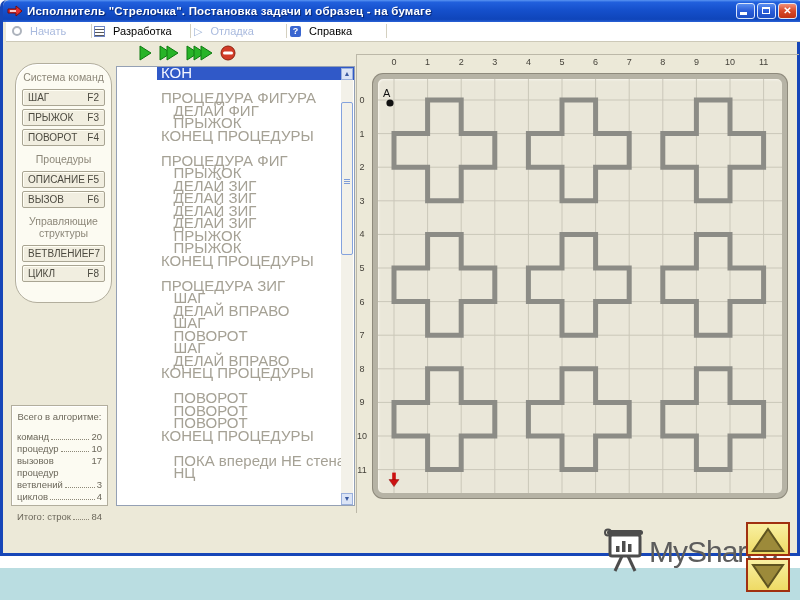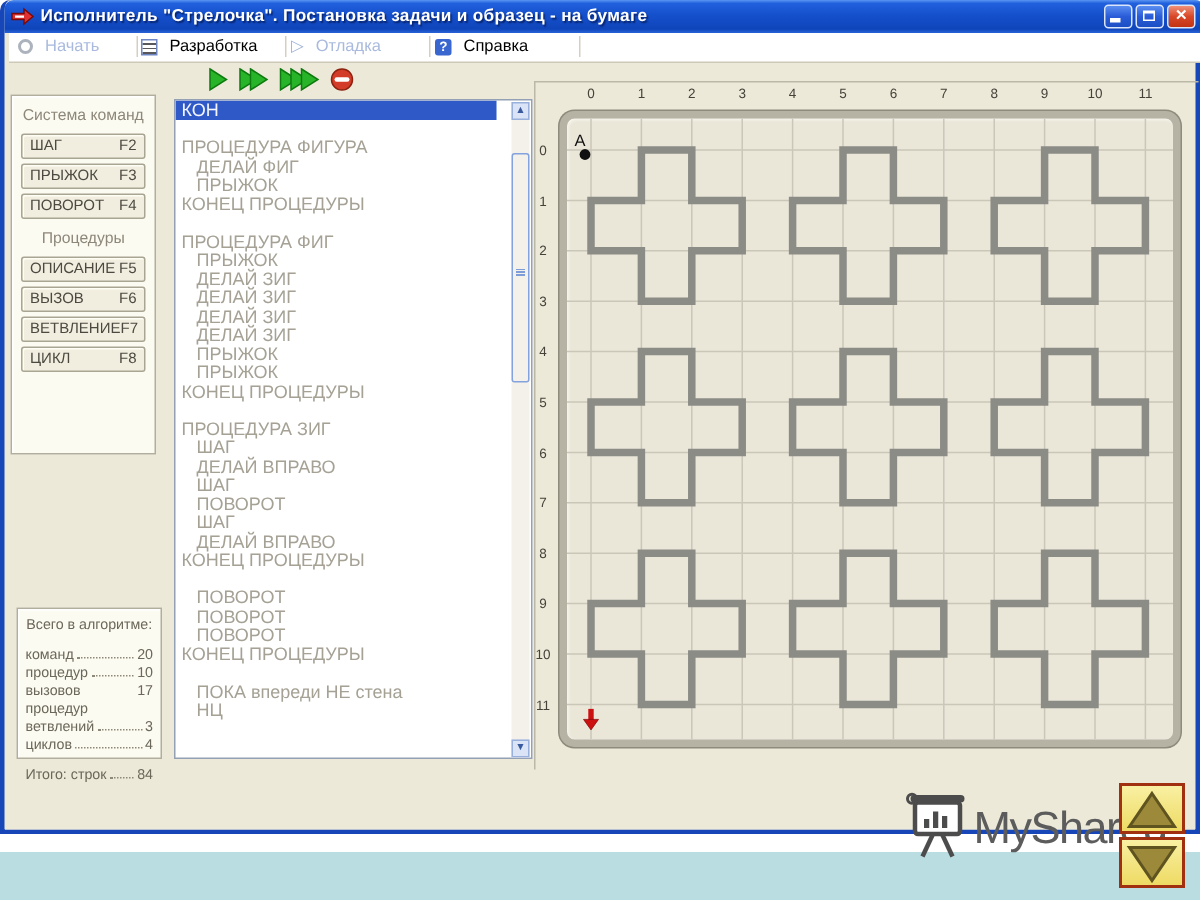--- a/index.html
+++ b/index.html
@@ -35,35 +35,35 @@
   .ico-debug{color:#9db2d6;font-size:11px;line-height:11px;}
   .ico-help{width:11px;height:11px;background:#3a66d0;border-radius:2px;color:#fff;font-size:9px;font-weight:bold;
       text-align:center;line-height:11px;}
 
   
   .runbar{position:absolute;left:136px;top:43px;height:20px;display:flex;align-items:center;gap:7px;}
   .runbtn{display:inline-flex;align-items:center;}
 
   
   .panel{position:absolute;background:#fcfbf2;border:1px solid #b2ae9d;box-shadow:inset 1px 1px 0 #fff;box-sizing:border-box;}
-  .cmd-panel{left:4px;top:63px;width:97px;height:240px;}
+  .cmd-panel{left:12px;top:63px;width:97px;height:240px;border-radius:22px;}
   .grp-title{color:#8d887a;font-size:10.5px;text-align:center;margin:7px 4px 6px;line-height:12px;}
   .side-btn{width:83px;height:17px;margin:0 auto 3px;background:#f1eee0;border:1px solid #a9a593;border-radius:2px;
       box-shadow:inset 1px 1px 0 #fffef4;display:flex;justify-content:space-between;align-items:center;
       padding:0 5px;box-sizing:border-box;font-size:10px;color:#4c4a40;}
   .stats-panel{left:8px;top:405px;width:97px;height:101px;padding:5px 5px 0;font-size:9.5px;color:#6b675a;}
   .stats-title{margin-bottom:9px;text-align:center;}
   .stat-row{display:flex;align-items:baseline;line-height:12px;}
   .leader{flex:1;border-bottom:1px dotted #8d8878;margin:0 2px 2px;}
   .stat-total{margin-top:8px;text-align:right;}
 
   
   .codelist{position:absolute;left:113px;top:66px;width:239px;height:440px;background:#fff;
       border:1px solid #94a0b4;box-sizing:border-box;overflow:hidden;}
-  .codeline{height:12.5px;line-height:12.5px;font-size:12px;color:#a5a195;white-space:pre;padding-left:4px;width:214px;box-sizing:border-box;}
+  .codeline{height:12.5px;line-height:12.5px;font-size:15px;color:#a5a195;white-space:pre;padding-left:4px;width:214px;box-sizing:border-box;margin-left:40px;}
   .codeline.sel{background:#3059c8;color:#f4f6ff;}
   .vscroll{position:absolute;right:1px;top:1px;width:12px;height:437px;background:#f3f1e9;}
   .sbtn{position:absolute;left:0;width:12px;height:12px;background:#dbe4f6;border:1px solid #9ab0dc;box-sizing:border-box;
       color:#3a5aa0;font-size:7px;line-height:10px;text-align:center;}
   .sthumb{position:absolute;left:0;top:34px;width:12px;height:153px;border:1px solid #84a2de;box-sizing:border-box;
       background:linear-gradient(90deg,#coded 0,#c6d6f4 0%,#b0c6f0 50%,#9cb6ea 100%);border-radius:2px;}
   .sthumb::after{content:"";position:absolute;left:2px;top:50%;width:6px;height:5px;
       background:repeating-linear-gradient(180deg,#7e9cd8 0 1px,transparent 1px 2px);}
 
   
@@ -173,20 +173,21 @@
         </div>
         <div class="grp-title">Процедуры</div>
         <div class="side-btn">
           <span>ОПИСАНИЕ</span>
           <span>F5</span>
         </div>
         <div class="side-btn">
           <span>ВЫЗОВ</span>
           <span>F6</span>
         </div>
+        <div class="grp-title">Управляющие структуры</div>
         <div class="side-btn">
           <span>ВЕТВЛЕНИЕ</span>
           <span>F7</span>
         </div>
         <div class="side-btn">
           <span>ЦИКЛ</span>
           <span>F8</span>
         </div>
       </div>
 

